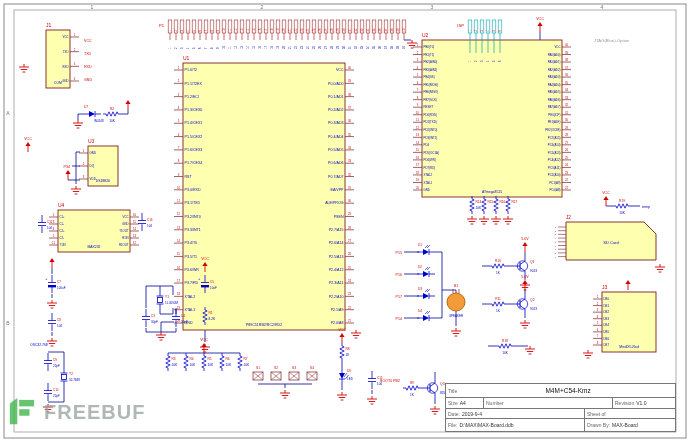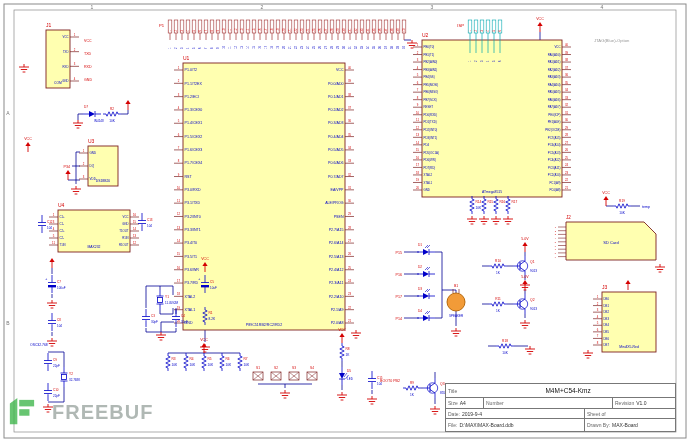--- a/index.html
+++ b/index.html
@@ -18,21 +18,21 @@
   .tb-r4{height:12px;}
   .tb-cell{padding:0 2px;border-right:1px solid #777;height:100%;display:flex;align-items:center;gap:2px;box-sizing:border-box;overflow:hidden;white-space:nowrap;}
   .tb-cell:last-child{border-right:none;}
   .tb-label{color:#666;}
   .w-size{width:38px;}
   .w-num{flex:1;}
   .w-rev{width:62px;}
   .w-left{flex:1;}
   .w-right{width:90px;}
   
-  .watermark{position:absolute;left:8px;top:398px;display:flex;align-items:center;gap:16px;opacity:.78;}
+  .watermark{position:absolute;left:8px;top:398px;display:flex;align-items:center;gap:8px;opacity:.78;}
   .wm-text{font-size:20px;font-weight:bold;color:#9aa5a0;letter-spacing:1px;}
 </style>
 </head>
 <body>
 
 <div class="stage">
   <svg id="schematic" width="690" height="442" viewBox="0 0 690 442">
       <g>
         <rect x="4" y="4" width="682" height="434" fill="none" stroke="#8a8a8a" stroke-width="1"></rect>
         <rect x="14" y="10" width="662" height="422" fill="none" stroke="#8a8a8a" stroke-width="0.7"></rect>

